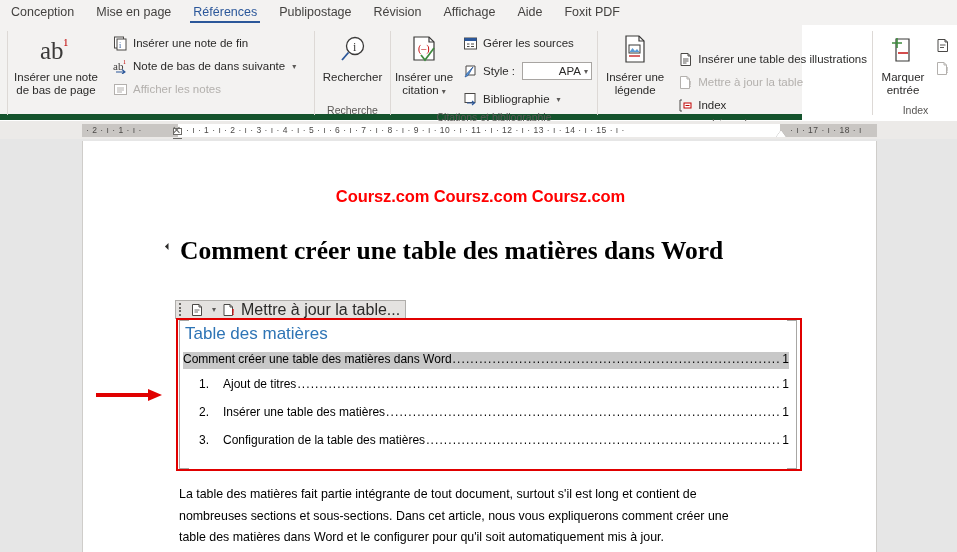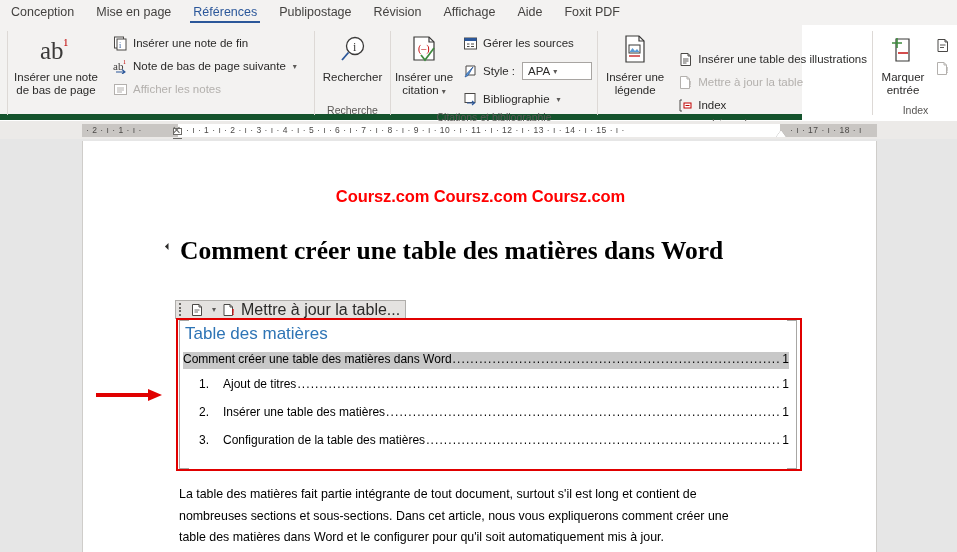--- a/index.html
+++ b/index.html
@@ -63,21 +63,21 @@
   .small-col { display: flex; flex-direction: column; gap: 1px; padding-top: 3px; }
   .small-btn {
     display: flex; align-items: center; gap: 4px; height: 22px;
     padding: 0 4px; font-size: 11.5px; color: #2b2a29; white-space: nowrap; cursor: default;
   }
   .small-btn.disabled { color: #b3b0ad; }
   .sicon { width: 17px; height: 17px; display: inline-flex; align-items: center; justify-content: center; flex: 0 0 17px; }
   .caret { font-size: 8px; color: #5c5a58; margin-left: 3px; }
   .combo {
     width: 70px; height: 18px; background: #fff; border: 1px solid #a8a5a2;
-    display: inline-flex; align-items: center; justify-content: flex-start;
+    display: inline-flex; align-items: center; justify-content: flex-end;
     padding: 0 3px 0 5px; font-size: 11.5px; color: #2b2a29; margin-left: 3px;
   }
 
   
   .ruler {
     position: absolute; left: 0; top: 121px; width: 957px; height: 18px;
     background: #eceae8;
   }
   .ruler-track {
     position: absolute; left: 82px; top: 3px; height: 13px; width: 795px;
@@ -211,21 +211,21 @@
           </div>
 
           <div class="small-btn">
             <span class="sicon">
               <svg width="16" height="15" viewBox="0 0 16 15">
                 <text x="0" y="11" font-family="Liberation Serif, serif" font-size="11" fill="#3b3a39">ab</text>
                 <text x="10" y="5" font-family="Liberation Serif, serif" font-size="6" fill="#c00000">1</text>
                 <path d="M3 13 H12 M9 10.5 L12 13 L9 15" stroke="#2b579a" stroke-width="1.1" fill="none"></path>
               </svg>
             </span>
-            <span>Note de bas de page suivante</span>
+            <span>Note de bas de dans suivante</span>
             <span class="caret">▾</span>
           </div>
 
           <div class="small-btn disabled">
             <span class="sicon">
               <svg width="15" height="15" viewBox="0 0 15 15">
                 <rect x="1.5" y="2.5" width="12" height="10" fill="#fff" stroke="#b3b0ad" stroke-width="1"></rect>
                 <path d="M4 6 H11 M4 8 H11 M4 10 H9" stroke="#b3b0ad" stroke-width="1"></path>
               </svg>
             </span>

